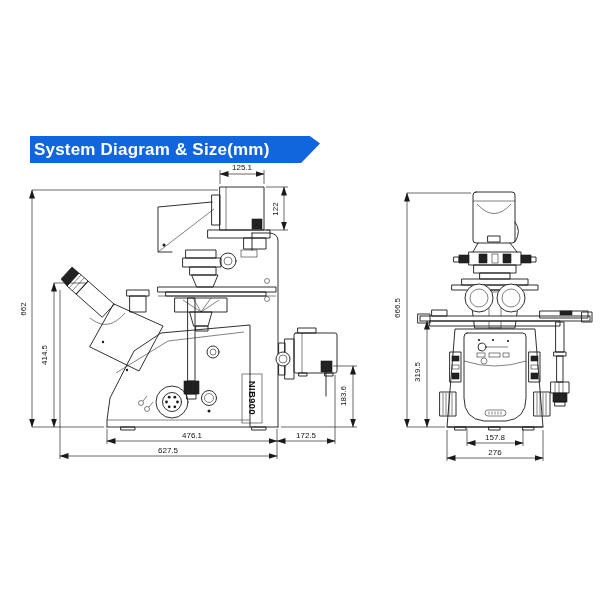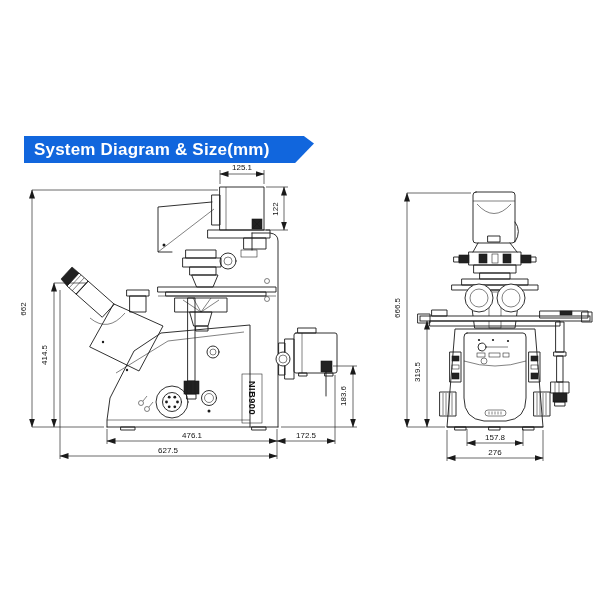--- a/index.html
+++ b/index.html
@@ -1,21 +1,21 @@
 <!DOCTYPE html>
 <html><head>
 <meta charset="utf-8">
 <style>
   html,body{margin:0;padding:0;background:#ffffff;}
   #page{position:relative;width:600px;height:600px;background:#fff;overflow:hidden;
         font-family:"Liberation Sans",sans-serif;}
-  .banner{position:absolute;left:24px;top:136px;width:290px;height:27px;
+  .banner{position:absolute;left:30px;top:136px;width:290px;height:27px;
           clip-path:polygon(0 0,96.5% 0,100% 28%,93.5% 100%,0 100%);
           color:#fff;font-weight:bold;font-size:17px;line-height:27px;
-          padding-left:10px;box-sizing:border-box;letter-spacing:.2px;}
+          padding-left:4px;box-sizing:border-box;letter-spacing:.2px;}
   svg{position:absolute;left:0;top:0;}
   .art{stroke:#1a1a1a;stroke-width:.9;fill:none;stroke-linejoin:round;stroke-linecap:round;}
   .fine{stroke:#1a1a1a;stroke-width:.55;fill:none;}
   .solid{fill:#1a1a1a;stroke:none;}
   .dk{fill:#222;stroke:#1a1a1a;stroke-width:.6;}
   .wh{fill:#fff;stroke:#1a1a1a;stroke-width:.9;}
   .dim{stroke:#1a1a1a;stroke-width:.65;fill:none;}
   .dimtxt{font-family:"Liberation Sans",sans-serif;font-size:8px;fill:#111;stroke:none;}
   .model{font-family:"Liberation Sans",sans-serif;font-size:9px;font-weight:bold;fill:#111;
          letter-spacing:.6px;stroke:none;}

